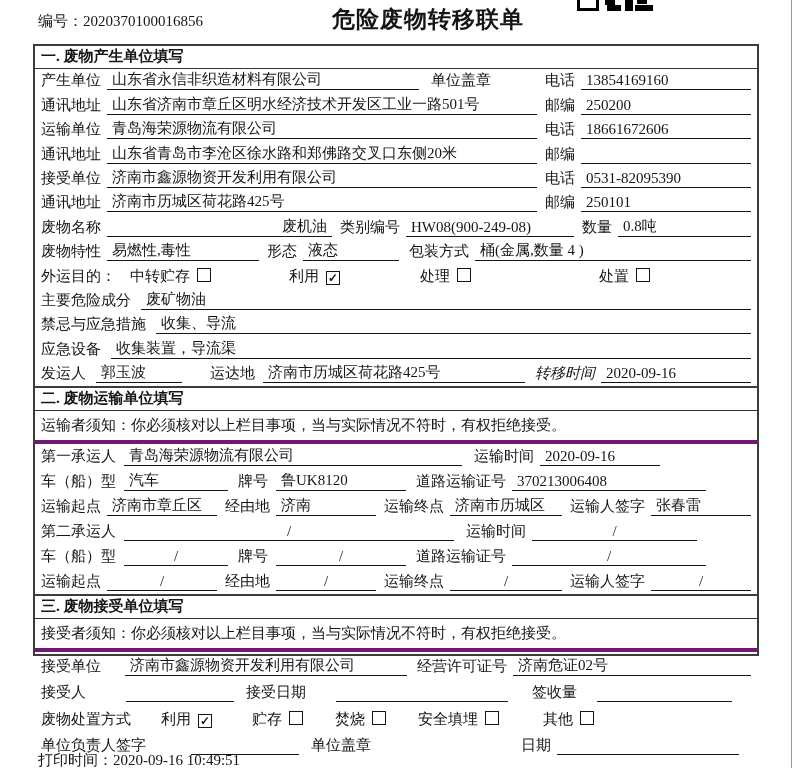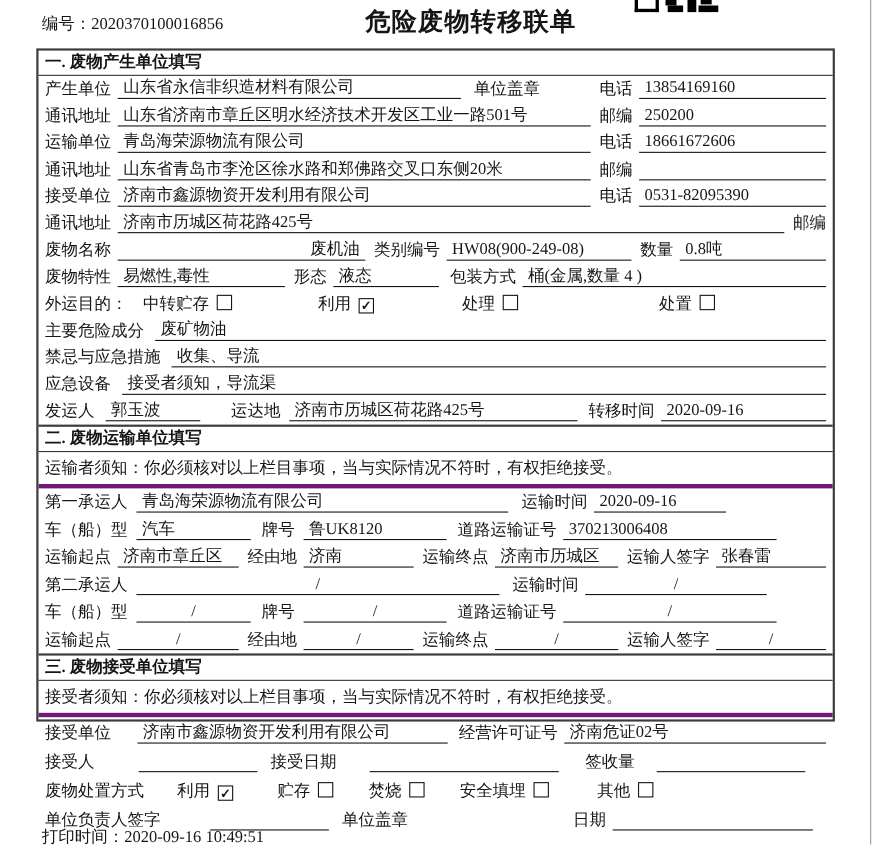--- a/index.html
+++ b/index.html
@@ -99,20 +99,21 @@
       <span class="lbl">接受单位</span>
       <span class="u grow" style="margin-left:6px;">济南市鑫源物资开发利用有限公司</span>
       <span class="lbl" style="margin-left:8px;">电话</span>
       <span class="u" style="width:170px;margin-left:6px;">0531-82095390</span>
     </div>
 
     <div class="row s1">
       <span class="lbl">通讯地址</span>
       <span class="u grow" style="margin-left:6px;">济南市历城区荷花路425号</span>
       <span class="lbl" style="margin-left:8px;">邮编</span>
+      <span class="u" style="width:170px;margin-left:6px;">250101</span>
     </div>
 
     <div class="row s1">
       <span class="lbl">废物名称</span>
       <span class="u" style="width:225px;margin-left:6px;text-align:right;">废机油</span>
       <span class="lbl" style="margin-left:8px;">类别编号</span>
       <span class="u" style="width:168px;margin-left:6px;">HW08(900-249-08)</span>
       <span class="lbl" style="margin-left:8px;">数量</span>
       <span class="u grow" style="margin-left:6px;">0.8吨</span>
     </div>
@@ -139,29 +140,29 @@
       <span class="u grow" style="margin-left:10px;">废矿物油</span>
     </div>
 
     <div class="row s1">
       <span class="lbl">禁忌与应急措施</span>
       <span class="u grow" style="margin-left:10px;">收集、导流</span>
     </div>
 
     <div class="row s1">
       <span class="lbl">应急设备</span>
-      <span class="u grow" style="margin-left:10px;">接受者须知，导流渠</span>
+      <span class="u grow" style="margin-left:10px;">收集装置，导流渠</span>
     </div>
 
     <div class="row s1">
       <span class="lbl">发运人</span>
       <span class="u" style="width:86px;margin-left:10px;">郭玉波</span>
       <span class="lbl" style="margin-left:28px;">运达地</span>
       <span class="u" style="width:262px;margin-left:8px;">济南市历城区荷花路425号</span>
-      <span class="lbl" style="margin-left:10px;">转移时间</span>
+      <span class="lbl" style="margin-left:10px;font-style:italic;">转移时间</span>
       <span class="u grow" style="margin-left:6px;">2020-09-16</span>
     </div>
 
     <div class="sec-h mid">二. 废物运输单位填写</div>
     <div class="notice">运输者须知：你必须核对以上栏目事项，当与实际情况不符时，有权拒绝接受。</div>
 
     <div class="row s2">
       <span class="lbl">第一承运人</span>
       <span class="u" style="width:338px;margin-left:8px;">青岛海荣源物流有限公司</span>
       <span class="lbl" style="margin-left:12px;">运输时间</span>

